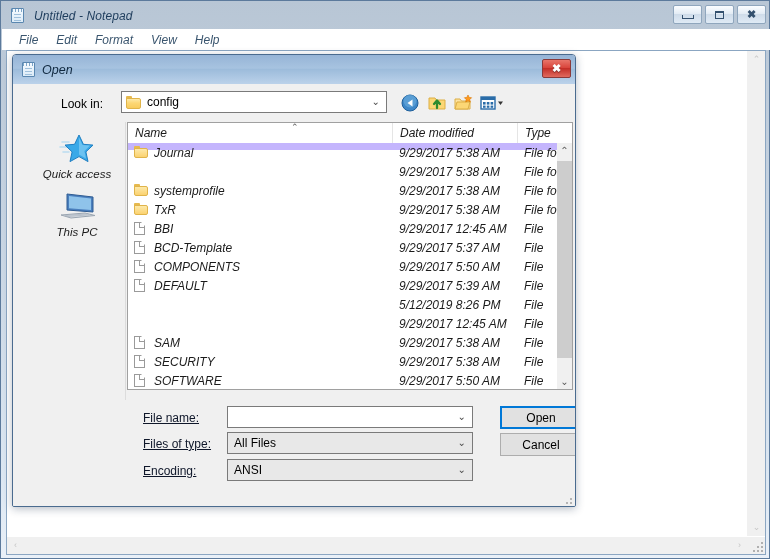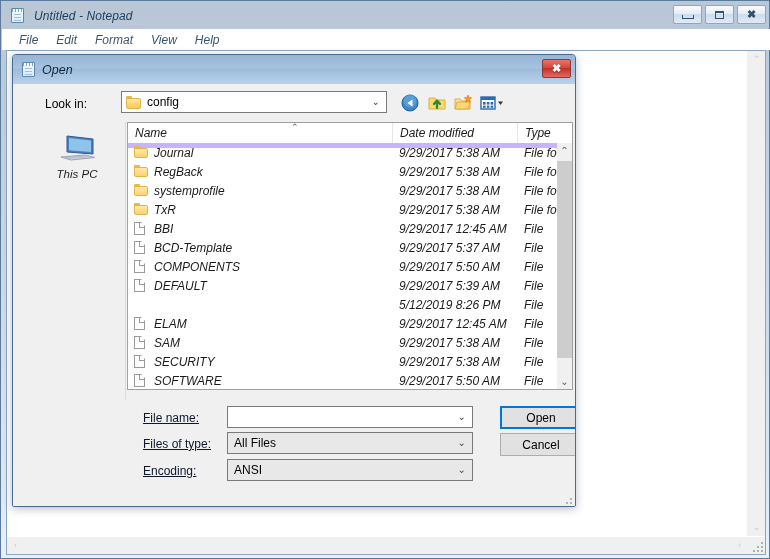--- a/index.html
+++ b/index.html
@@ -170,21 +170,21 @@
     width: 562px; height: 422px;
     background: #f0f0f0;
   }
 
   
   #lookin-row {
     position: absolute; left: 0; top: 6px;
     width: 562px; height: 28px;
   }
   #lookin-label {
-    position: absolute; left: 32px; top: 7px;
+    position: absolute; left: 48px; top: 7px;
     font-size: 12px; color: #000;
   }
   #lookin-combo {
     position: absolute; left: 108px; top: 1px;
     width: 266px; height: 22px;
     background: #ffffff;
     border: 1px solid #7a7a7a;
     box-sizing: border-box;
     display: flex; align-items: center;
   }
@@ -246,21 +246,21 @@
     width: 446px; height: 268px;
     border: 1px solid #a0a0a0;
     background: #ffffff;
     box-sizing: border-box;
     overflow: hidden;
   }
   #column-headers {
     position: absolute; left: 0; top: 0;
     width: 444px; height: 20px;
     background: #ffffff;
-    border-bottom: 5px solid #c4b5fd;
+    border-bottom: 7px solid #c4b5fd;
   }
   .col-header {
     position: absolute; top: 0; height: 20px;
     font-size: 12px; color: #1b1b1b;
     font-style: italic;
     display: flex; align-items: center;
     padding-left: 7px;
     box-sizing: border-box;
     border-left: 1px solid #e5e5e5;
   }
@@ -467,20 +467,34 @@
             </g>
             <path d="M19 8.5 L24 8.5 L21.5 12 Z" fill="#333333"></path>
           </svg>
         </span>
       </div>
     </div>
 
     <div id="places-bar">
       <div class="place-item">
         <div class="place-ico">
+          <svg width="40" height="34" viewBox="0 0 40 34">
+            <g opacity="0.45" stroke="#7cc6f0" stroke-width="1.6" stroke-linecap="round">
+              <path d="M5 10 h7"></path>
+                <path d="M3 15 h8"></path>
+                <path d="M6 20 h6"></path>
+            </g>
+            <path d="M22 3 L26.4 12.3 L36 13.1 L28.9 19.9 L31 29.6 L22 24.6 L13 29.6 L15.1 19.9 L8 13.1 L17.6 12.3 Z" fill="#39a9e8" stroke="#1f7fc2" stroke-width="1"></path>
+            <path d="M22 5.5 L25.4 12.9 L33 13.6 L27.4 18.9 L29 26.6 L22 22.6 L22 5.5 Z" fill="#7ecbf4" opacity="0.75"></path>
+          </svg>
+        </div>
+        <span class="place-label">Quick access</span>
+      </div>
+      <div class="place-item">
+        <div class="place-ico">
           <svg width="44" height="34" viewBox="0 0 44 34">
             <path d="M12 4 L38 7 L38 22 L12 20 Z" fill="#4a7fbe" stroke="#2f5c92" stroke-width="1"></path>
             <path d="M14 6 L36 8.6 L36 20 L14 18.2 Z" fill="#8fc3ea"></path>
             <path d="M6 25 L30 23 L40 25.5 L16 28 Z" fill="#d8dde3" stroke="#9aa5b1" stroke-width="1"></path>
             <g stroke="#a8b2bd" stroke-width="0.7">
               <path d="M10 25.6 L32 23.9"></path>
                 <path d="M12 26.6 L34 24.8"></path>
             </g>
           </svg>
         </div>
@@ -506,61 +520,52 @@
                     <i class="tab" style="position:absolute;left:0;top:0;width:6px;height:3px;background:#e6b94e;border-radius:1px 1px 0 0;display:block;"></i>
                     <i class="body" style="position:absolute;left:0;top:2px;width:14px;height:10px;background:linear-gradient(to bottom,#fde9a9,#fbd270);border:1px solid #e0b44a;border-radius:0 2px 2px 2px;box-sizing:border-box;display:block;"></i>
                   </span>
                 </span>
                 <span>Journal</span>
               </div>
               <div class="cell-date">9/29/2017 5:38 AM</div>
               <div class="cell-type">File fol</div>
             </div>
             <div class="file-row">
+              <div class="cell-date">9/29/2017 5:38 AM</div>
+              <div class="cell-type">File fol</div>
+            </div>
+            <div class="file-row">
               <div class="cell-name">
                 <span class="row-ico">
                   <span class="folder-ico" style="margin:0;width:14px;height:12px;display:block;position:relative;">
                     <i class="tab" style="position:absolute;left:0;top:0;width:6px;height:3px;background:#e6b94e;border-radius:1px 1px 0 0;display:block;"></i>
                     <i class="body" style="position:absolute;left:0;top:2px;width:14px;height:10px;background:linear-gradient(to bottom,#fde9a9,#fbd270);border:1px solid #e0b44a;border-radius:0 2px 2px 2px;box-sizing:border-box;display:block;"></i>
                   </span>
                 </span>
-                <span>RegBack</span>
+                <span>systemprofile</span>
               </div>
               <div class="cell-date">9/29/2017 5:38 AM</div>
               <div class="cell-type">File fol</div>
             </div>
             <div class="file-row">
               <div class="cell-name">
                 <span class="row-ico">
                   <span class="folder-ico" style="margin:0;width:14px;height:12px;display:block;position:relative;">
                     <i class="tab" style="position:absolute;left:0;top:0;width:6px;height:3px;background:#e6b94e;border-radius:1px 1px 0 0;display:block;"></i>
                     <i class="body" style="position:absolute;left:0;top:2px;width:14px;height:10px;background:linear-gradient(to bottom,#fde9a9,#fbd270);border:1px solid #e0b44a;border-radius:0 2px 2px 2px;box-sizing:border-box;display:block;"></i>
                   </span>
                 </span>
-                <span>systemprofile</span>
+                <span>TxR</span>
               </div>
               <div class="cell-date">9/29/2017 5:38 AM</div>
               <div class="cell-type">File fol</div>
             </div>
             <div class="file-row">
               <div class="cell-name">
                 <span class="row-ico">
-                  <span class="folder-ico" style="margin:0;width:14px;height:12px;display:block;position:relative;">
-                    <i class="tab" style="position:absolute;left:0;top:0;width:6px;height:3px;background:#e6b94e;border-radius:1px 1px 0 0;display:block;"></i>
-                    <i class="body" style="position:absolute;left:0;top:2px;width:14px;height:10px;background:linear-gradient(to bottom,#fde9a9,#fbd270);border:1px solid #e0b44a;border-radius:0 2px 2px 2px;box-sizing:border-box;display:block;"></i>
-                  </span>
-                </span>
-                <span>TxR</span>
-              </div>
-              <div class="cell-date">9/29/2017 5:38 AM</div>
-              <div class="cell-type">File fol</div>
-            </div>
-            <div class="file-row">
-              <div class="cell-name">
-                <span class="row-ico">
                   <span class="doc-ico" style="display:block;"></span>
                 </span>
                 <span>BBI</span>
               </div>
               <div class="cell-date">9/29/2017 12:45 AM</div>
               <div class="cell-type">File</div>
             </div>
             <div class="file-row">
               <div class="cell-name">
                 <span class="row-ico">
@@ -589,26 +594,20 @@
                 <span>DEFAULT</span>
               </div>
               <div class="cell-date">9/29/2017 5:39 AM</div>
               <div class="cell-type">File</div>
             </div>
             <div class="file-row">
               <div class="cell-date">5/12/2019 8:26 PM</div>
               <div class="cell-type">File</div>
             </div>
             <div class="file-row">
-              <div class="cell-name">
-                <span class="row-ico">
-                  <span class="doc-ico" style="display:block;"></span>
-                </span>
-                <span>ELAM</span>
-              </div>
               <div class="cell-date">9/29/2017 12:45 AM</div>
               <div class="cell-type">File</div>
             </div>
             <div class="file-row">
               <div class="cell-name">
                 <span class="row-ico">
                   <span class="doc-ico" style="display:block;"></span>
                 </span>
                 <span>SAM</span>
               </div>

